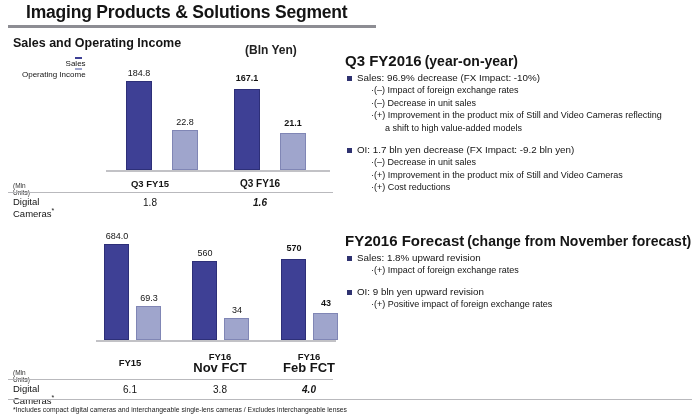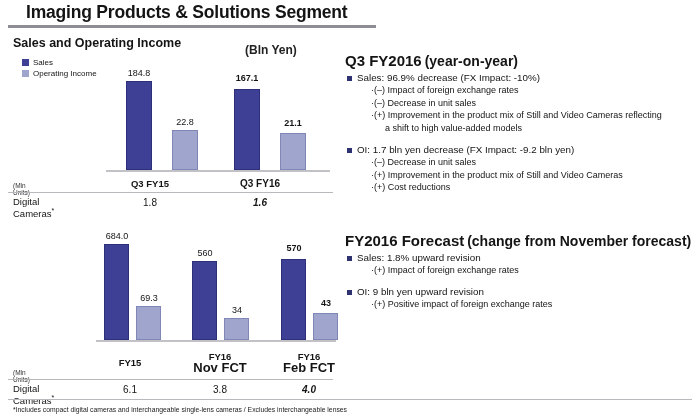--- a/index.html
+++ b/index.html
@@ -8,21 +8,21 @@
 
   
   .title{position:absolute;left:26px;top:2px;font-size:17.5px;font-weight:bold;letter-spacing:-0.2px;color:#141414;}
   .title-rule{position:absolute;left:8px;top:25px;width:368px;height:3px;background:#8d8d93;}
 
   
   .section-head{position:absolute;left:13px;top:36px;font-size:12.5px;font-weight:bold;color:#141414;}
   .unit-note{position:absolute;left:245px;top:43px;font-size:12px;font-weight:bold;color:#222;}
 
   .legend{position:absolute;left:22px;top:57px;}
-  .legend-row{display:flex;align-items:center;height:11px;}
+  .legend-row{display:flex;align-items:flex-end;height:11px;flex-direction:column;}
   .legend-sw{width:7px;height:7px;margin-right:4px;}
   .legend-txt{font-size:8px;color:#141414;}
 
   
   .chart{position:absolute;}
   .baseline{position:absolute;height:2px;background:#c2c2c6;}
   .bar{position:absolute;border:0.5px solid #6b6ea8;box-sizing:border-box;}
   .bar.sales{background:#3e4095;border-color:#2d2f78;}
   .bar.oi{background:#9fa5cc;border-color:#8086b5;}
   .bar-val{position:absolute;font-size:9px;text-align:center;color:#141414;white-space:nowrap;}

